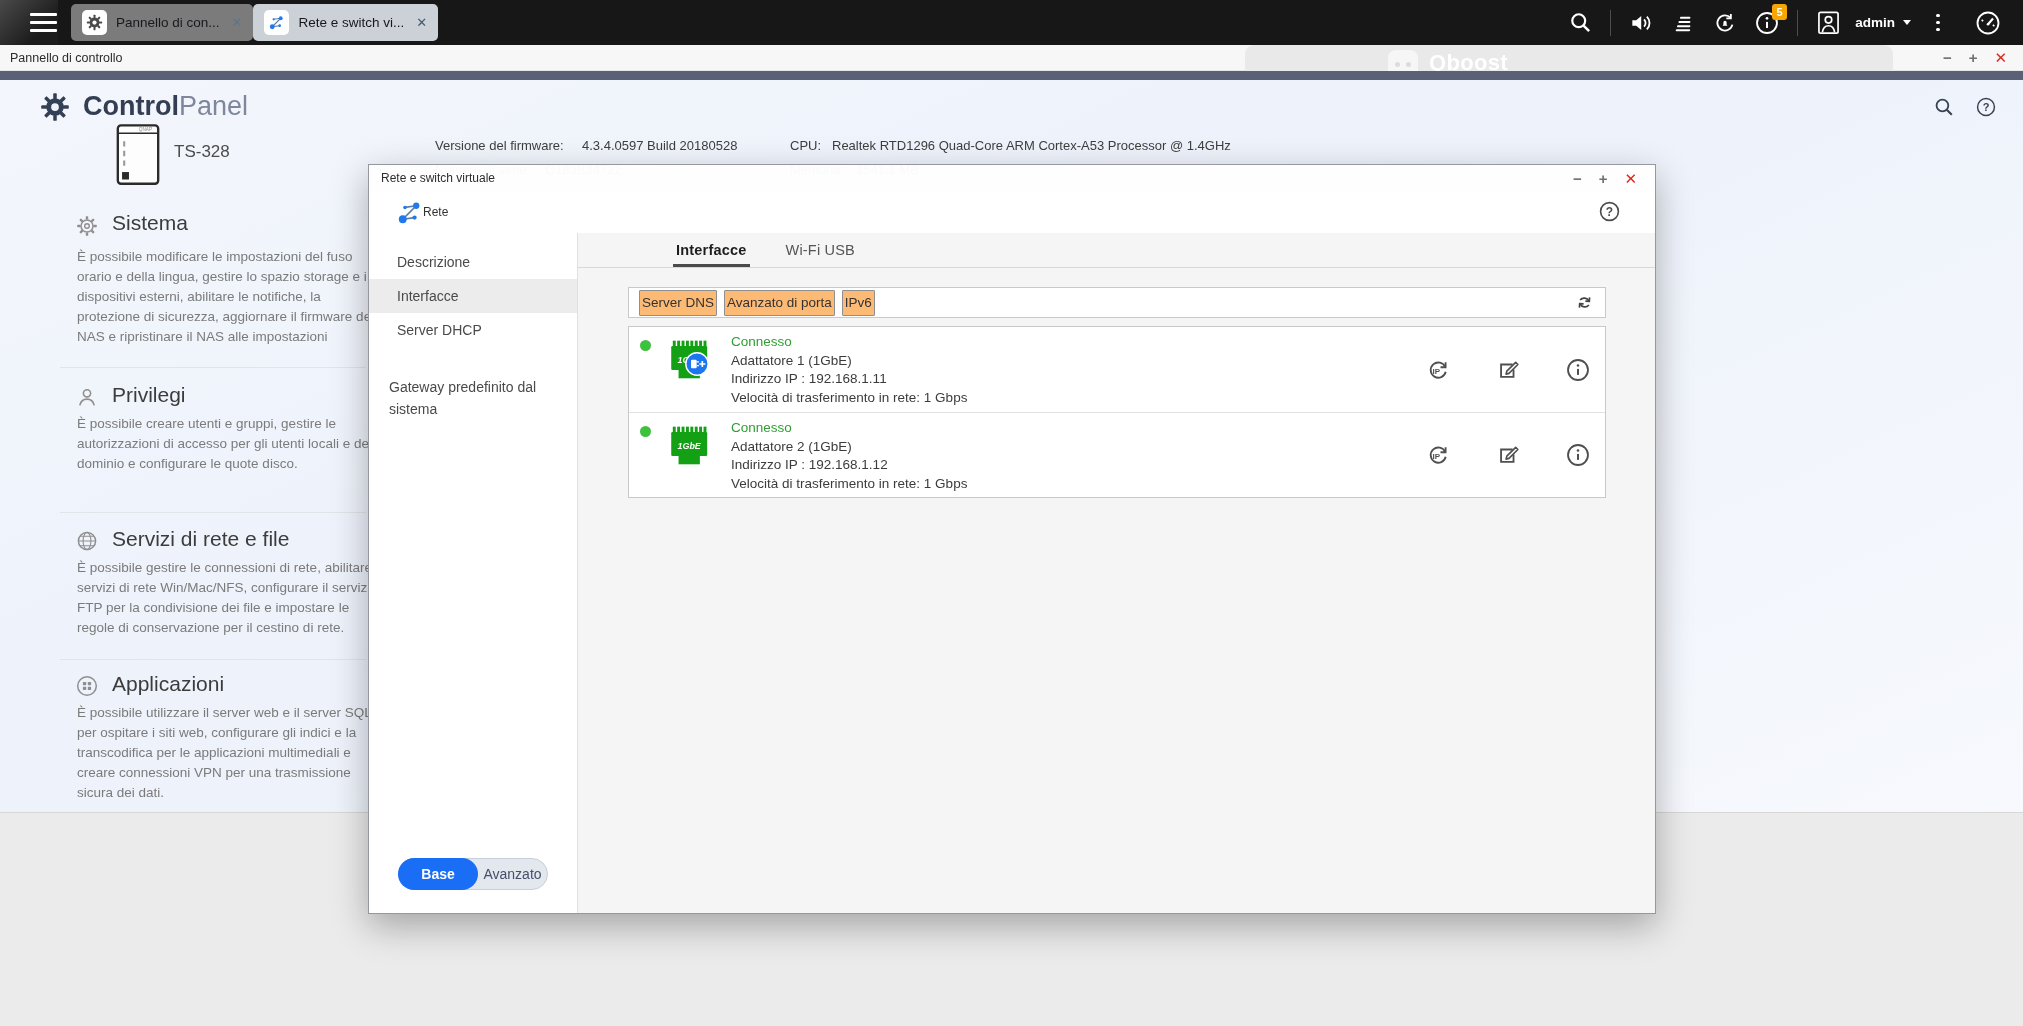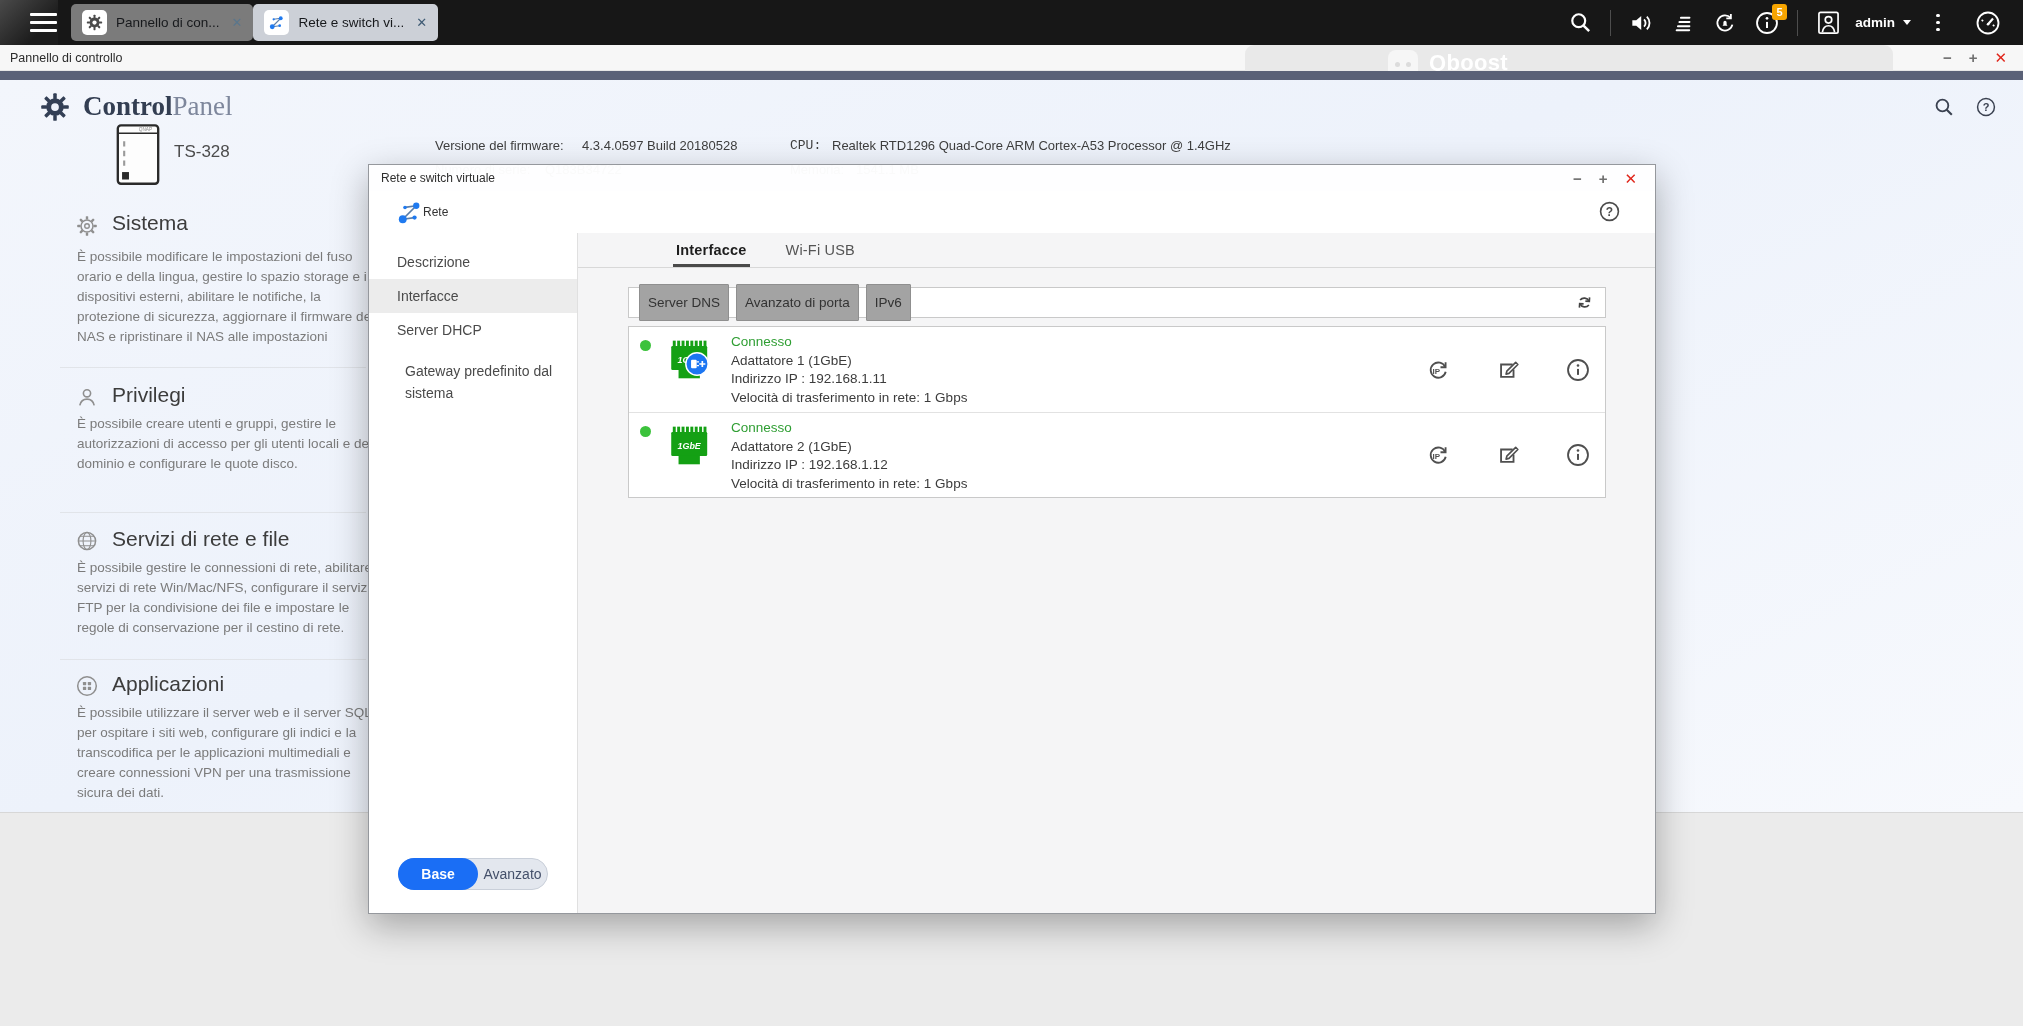--- a/index.html
+++ b/index.html
@@ -38,21 +38,21 @@
   .qboost{position:absolute;top:45px;left:1245px;width:648px;height:26px;background:#e9e9e9;border-radius:9px 9px 0 0;overflow:hidden;z-index:11;}
   .qb-inner{position:absolute;left:143px;top:5px;display:flex;align-items:flex-start;gap:11px;}
   .qb-logo{width:30px;height:30px;border-radius:8px;background:#f6f6f6;position:relative;}
   .qb-logo i{position:absolute;top:12px;width:5px;height:5px;border-radius:50%;background:#dcdcdc;}
   .qb-logo i.l{left:7px;} .qb-logo i.r{right:7px;}
   .qb-text{font-size:22px;font-weight:bold;color:#ffffff;letter-spacing:.3px;}
   .cp-slate{position:absolute;top:71px;left:0;right:0;height:9px;background:#5a6177;z-index:12;}
   .cp-content{position:absolute;top:80px;left:0;right:0;height:733px;z-index:10;
     background:linear-gradient(155deg,#f3f6fc 0%,#edf2fb 45%,#f7f9fd 100%);border-bottom:1px solid #d7d7d7;}
   .cp-app{position:absolute;top:11px;left:40px;display:flex;align-items:center;gap:13px;color:#333f55;}
-  .cp-app h1{font-size:27px;font-weight:400;font-family:Liberation Serif, serif;}
+  .cp-app h1{font-size:27px;font-weight:400;}
   .cp-app .b{font-weight:bold;color:#333e52;}
   .cp-app .l{color:#7e879c;}
   .cp-tools{position:absolute;top:16px;right:26px;display:flex;gap:20px;color:#3a4150;}
   .cp-tools > span{cursor:pointer;}
   .nas-img{position:absolute;top:40px;left:110px;}
   .nas-label{position:absolute;top:62px;left:174px;font-size:17px;color:#4c4c4c;}
   .inf{position:absolute;font-size:13px;color:#3e3e3e;white-space:nowrap;}
   .inf.dim{color:#c7c7c7;}
   .sec-icon{position:absolute;left:75px;color:#8f8f8f;}
   .sec-title{position:absolute;left:112px;font-size:21px;color:#3c3c3c;line-height:30px;cursor:pointer;}
@@ -63,30 +63,30 @@
   .dialog{position:absolute;left:368px;top:164px;width:1288px;height:750px;z-index:20;border:1px solid #95989d;box-shadow:0 12px 34px rgba(0,0,0,.3);}
   .dlg-titlebar{height:26px;background:rgba(255,255,255,.9);display:flex;align-items:center;padding:0 12px;}
   .dlg-titlebar .t{font-size:12px;color:#2e2e2e;}
   .dlg-header{height:42px;background:#fff;display:flex;align-items:center;padding-left:27px;position:relative;}
   .dlg-header .title{font-size:12px;font-weight:400;color:#333;}
   .dlg-help{position:absolute;right:34px;top:9px;color:#4c4c4c;cursor:pointer;}
   .dlg-body{position:absolute;top:68px;left:0;right:0;bottom:0;display:flex;}
   .dlg-side{width:209px;background:#fff;border-right:1px solid #e0e0e0;position:relative;padding-top:12px;}
   .side-item{height:34px;line-height:34px;padding-left:28px;font-size:14px;color:#4a4a4a;cursor:pointer;white-space:nowrap;}
   .side-item.sel{background:#ececec;}
-  .side-item.multi{height:auto;line-height:22px;padding:5px 18px 5px 36px;margin-top:8px;white-space:normal;}
+  .side-item.multi{height:auto;line-height:22px;padding:5px 18px 5px 20px;margin-top:24px;white-space:normal;}
   .toggle{position:absolute;left:29px;bottom:23px;width:150px;height:32px;border-radius:16px;background:#e3e7ee;border:1px solid #c9cfd9;display:flex;cursor:pointer;}
   .tg-base{width:80px;height:32px;margin:-1px 0 0 -1px;border-radius:16px;background:#1a6ef5;color:#fff;font-size:14px;font-weight:bold;display:flex;align-items:center;justify-content:center;}
   .tg-adv{flex:1;display:flex;align-items:center;justify-content:center;font-size:14px;color:#44506a;}
   .dlg-main{flex:1;background:#f5f5f6;position:relative;}
   .dtabs{height:35px;border-bottom:1px solid #d8d8d8;display:flex;padding-left:95px;align-items:flex-end;}
   .dtab{font-size:14.5px;color:#555;padding:0 3px 9px;margin-right:33px;cursor:pointer;letter-spacing:.2px;}
   .dtab.act{color:#1e1e1e;font-weight:bold;padding-bottom:6px;border-bottom:3px solid #4a4a4a;}
   .toolbar{position:absolute;left:50px;right:49px;top:54px;height:31px;background:#fff;border:1px solid #c9c9c9;display:flex;align-items:center;padding:0 10px;}
-  .tbtn{height:37px;border:1px solid #8f8f8f;background:#a3a3a3;font-size:13.5px;color:#333;padding:0 8px;margin-right:7px;display:flex;align-items:center;cursor:pointer;border-radius:1px;font-family:inherit;}
+  .tbtn{height:26px;border:1px solid #8f8f8f;background:#fdba74;font-size:13.5px;color:#333;padding:0 2px;margin-right:7px;display:flex;align-items:center;cursor:pointer;border-radius:1px;font-family:inherit;}
   .tb-refresh{margin-left:auto;color:#444;cursor:pointer;display:flex;}
   .rows{position:absolute;left:50px;right:49px;top:93px;background:#fff;border:1px solid #c9c9c9;}
   .arow{height:85px;display:flex;position:relative;}
   .arow + .arow{border-top:1px solid #e2e2e2;}
   .dot{width:11px;height:11px;border-radius:50%;background:#3cc23c;margin:13px 15px 0 11px;flex:none;}
   .adp-ico{width:46px;height:46px;position:relative;margin:10px 19px 0 0;flex:none;}
   .adp-badge{position:absolute;left:19px;top:15px;}
   .adp-text{margin-top:6px;font-size:13.5px;line-height:18.5px;color:#3c3c3c;}
   .adp-text .st{color:#2f9e33;}
   .row-actions{margin-left:auto;display:flex;gap:20px;margin-right:14px;align-items:center;color:#4f4f4f;}
@@ -272,21 +272,21 @@
           <line x1="7" y1="12.5" x2="45" y2="12.5" stroke="#2a2a2a" stroke-width="1.3"></line>
           <path d="M13 20v5 M13 29v5 M13 38v5" stroke="#9a9a9a" stroke-width="2"></path>
           <rect x="11" y="49" width="6.5" height="7" fill="#2a2a2a"></rect>
           <text x="33" y="10.5" text-anchor="middle" font-size="4.5" fill="#8a8a8a">QNAP</text>
         </svg>
     </span>
     <span class="nas-label">TS-328</span>
 
     <span class="inf" style="top:58px;left:435px;">Versione del firmware:</span>
     <span class="inf" style="top:58px;left:582px;">4.3.4.0597 Build 20180528</span>
-    <span class="inf" style="top:58px;left:790px;font-family:Liberation Mono, monospace;">CPU:</span>
+    <span class="inf" style="top:58px;left:790px;">CPU:</span>
     <span class="inf" style="top:58px;left:832px;">Realtek RTD1296 Quad-Core ARM Cortex-A53 Processor @ 1.4GHz</span>
     <span class="inf dim" style="top:82px;left:435px;">Numero di serie:</span>
     <span class="inf dim" style="top:82px;left:545px;">Q183B34722</span>
     <span class="inf dim" style="top:82px;left:790px;">Memoria:</span>
     <span class="inf dim" style="top:82px;left:856px;">1541.1 MB</span>
 
     <span class="sec-icon" style="top:134px;">
       <svg width="24" height="24" viewBox="0 0 24 24" fill="none" stroke="currentColor">
           <circle cx="12" cy="12" r="6" stroke-width="1.5"></circle>
           <circle cx="12" cy="12" r="2.3" stroke-width="1.4"></circle>

